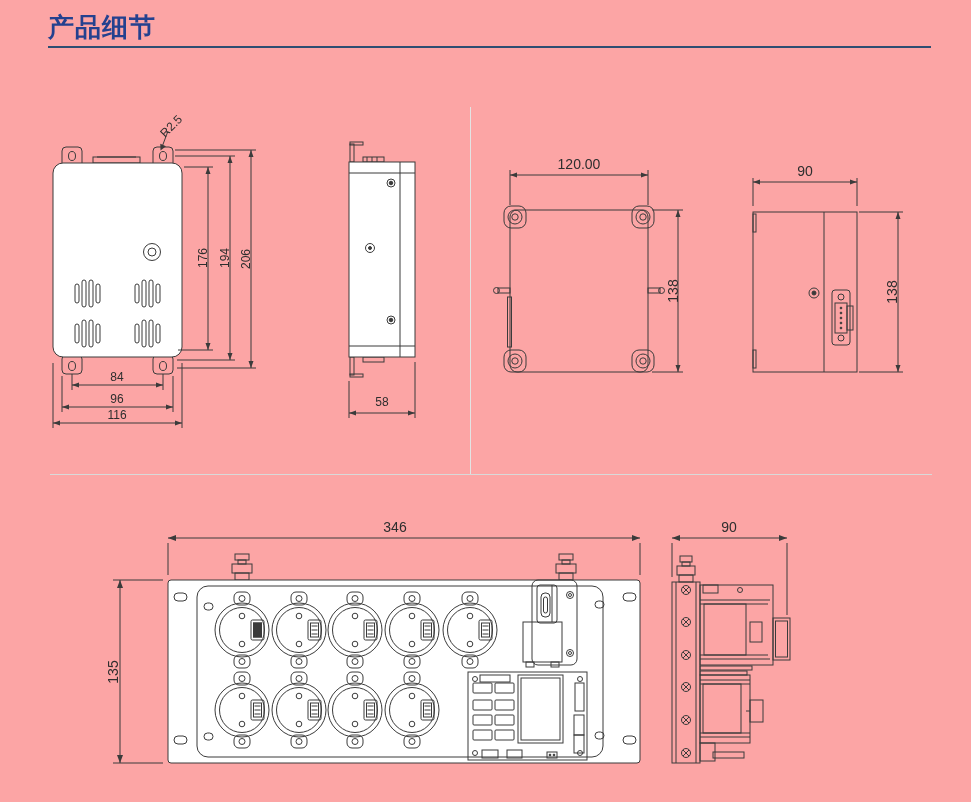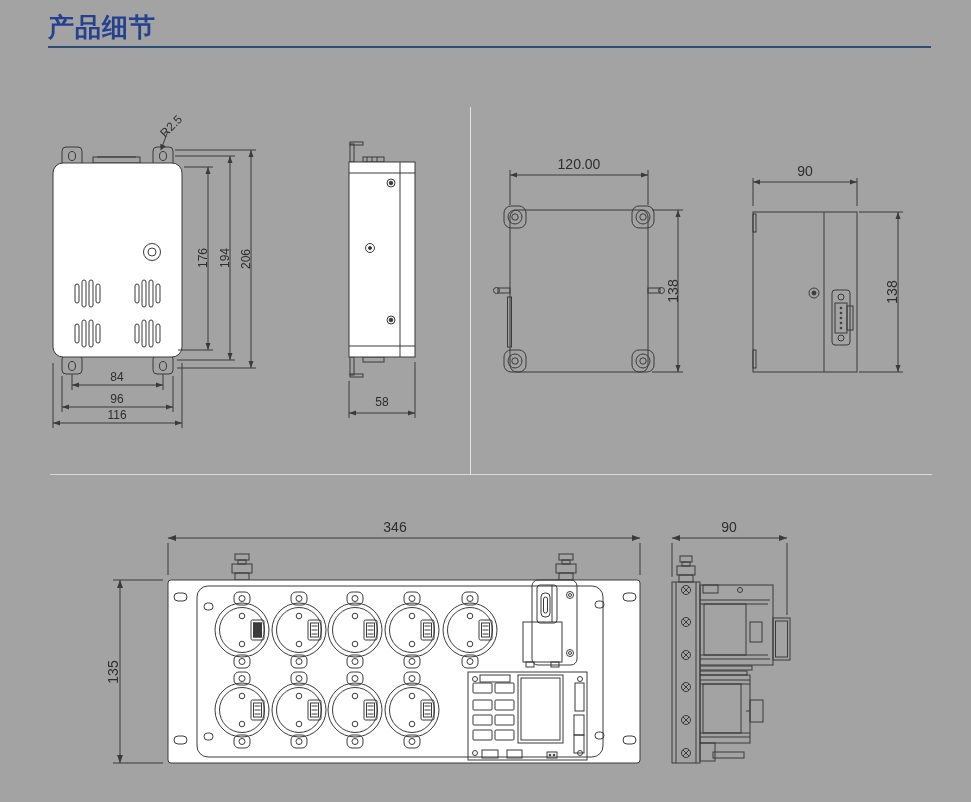--- a/index.html
+++ b/index.html
@@ -1,16 +1,16 @@
 <!DOCTYPE html>
 <html><head>
 <meta charset="utf-8">
 <style>
   html,body{margin:0;padding:0;background:#ffffff;}
-  .page{position:relative;width:971px;height:802px;background:#a3a3a3;
+  .page{position:relative;width:971px;height:802px;background:#fca5a5;
         font-family:"Liberation Sans",sans-serif;overflow:hidden;}
   .page-title{position:absolute;left:48px;top:10px;font-size:26px;font-weight:bold;
         color:#24418f;letter-spacing:1px;white-space:nowrap;}
   .title-rule{position:absolute;left:48px;top:46px;width:883px;height:2px;background:#2d4e72;}
   .divider-v{position:absolute;left:470px;top:107px;width:1px;height:367px;background:#e3e3e3;}
   .divider-h{position:absolute;left:50px;top:474px;width:882px;height:1px;background:#d9d9d9;}
   svg{position:absolute;overflow:visible;}
   .dim{font-size:12px;fill:#2e2e2e;text-anchor:middle;font-family:"Liberation Sans",sans-serif;}
   .dim-lg{font-size:14px;}
 </style>

